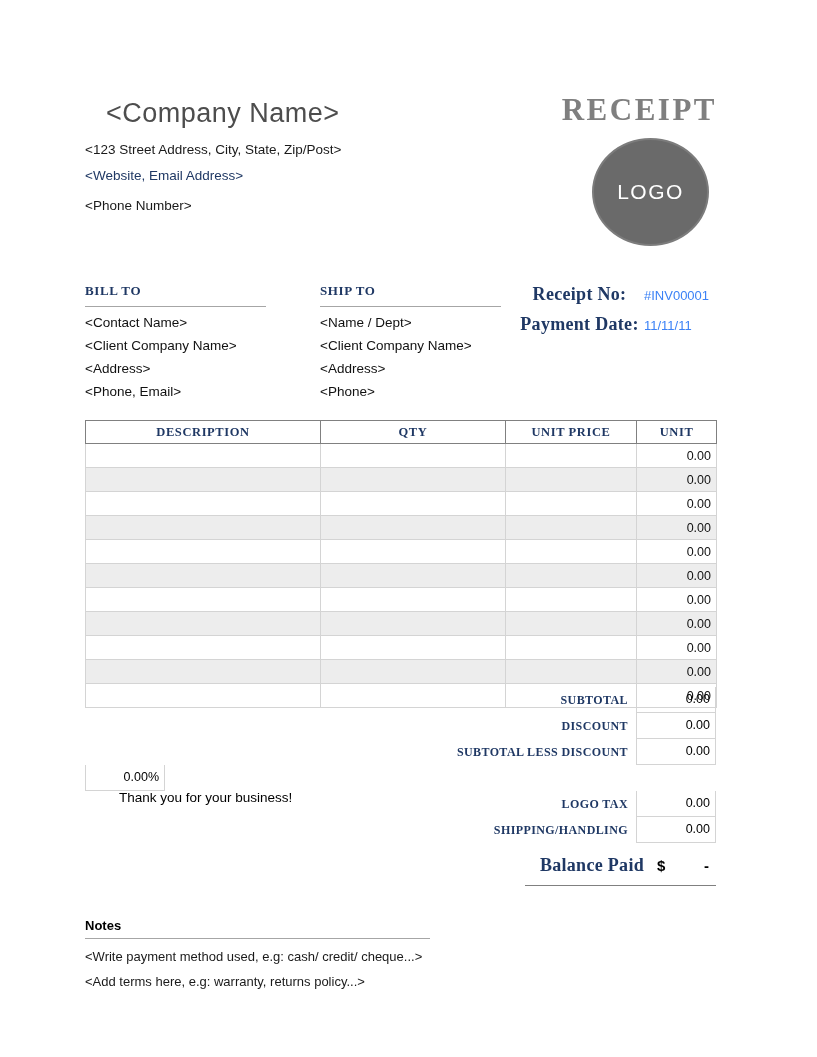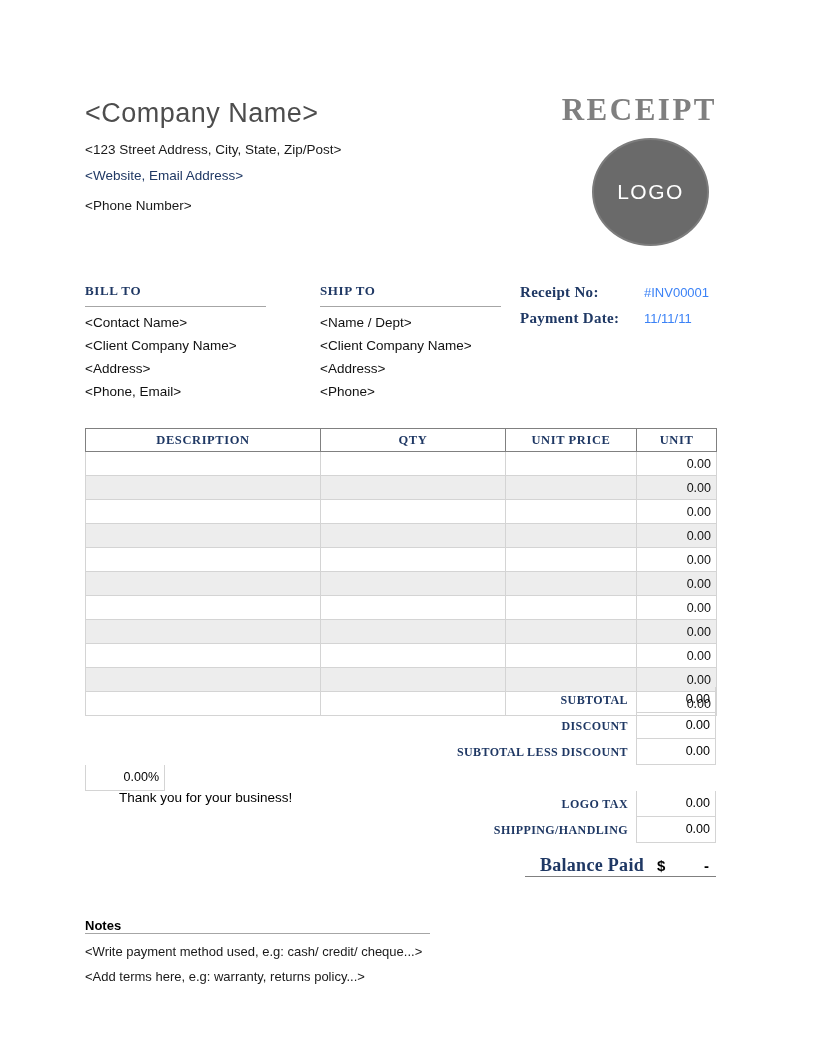--- a/index.html
+++ b/index.html
@@ -5,21 +5,21 @@
   * { margin:0; padding:0; box-sizing:border-box; }
   html,body { background:#f6f6f6; }
   body { font-family:"Liberation Sans", sans-serif; color:#111; }
   .page {
     position:relative; width:817px; height:1057px; margin:0 auto;
     background:#fff; overflow:hidden;
   }
 
   
   .company { position:absolute; left:85px; top:98px; }
-  .company-name { font-size:27px; color:var(--company-gray,#4d4d4d); letter-spacing:.5px; margin-bottom:13px; }
+  .company-name { font-size:27px; color:var(--company-gray,#4d4d4d); letter-spacing:.5px; margin-bottom:13px;margin-left:21px; }
   .company-line { font-size:13.5px; color:#1a1a1a; }
   .company-line.addr { margin-bottom:11px; }
   .company-line.web  { color:var(--heading-navy,#1F3864); margin-bottom:15px; }
 
   .receipt-title {
     position:absolute; top:92px; right:100px; width:200px; text-align:right;
     font-family:"Liberation Serif", serif; font-weight:bold; font-size:31px;
     letter-spacing:2.5px; color:var(--title-gray,#7f7f7f);
   }
   .logo {
@@ -36,27 +36,27 @@
   .sec-heading {
     font-family:"Liberation Serif", serif; font-weight:bold; font-size:13px;
     color:var(--heading-navy,#1F3864); letter-spacing:.6px;
     padding-bottom:7px; border-bottom:1px solid #a6a6a6;
   }
   .sec-line { font-size:13.5px; margin-top:9px; line-height:14px; }
 
   .meta { position:absolute; top:284px; left:520px; width:197px; }
   .meta-row { display:flex; align-items:baseline; margin-bottom:9px; }
   .meta-label {
-    flex:1; text-align:left; font-family:"Liberation Serif", serif; font-weight:bold;
-    font-size:15px; color:var(--heading-navy,#1F3864); letter-spacing:.3px;
+    flex:1; text-align:center; font-family:"Liberation Serif", serif; font-weight:bold;
+    font-size:18px; color:var(--heading-navy,#1F3864); letter-spacing:.3px;
   }
   .meta-value { width:78px; padding-left:5px; font-size:13px; color:#3b82f6; }
 
   
-  .items { position:absolute; top:420px; left:85px; width:631px;margin-top:8px; }
+  .items { position:absolute; top:420px; left:85px; width:631px; }
   .items table { width:631px; border-collapse:collapse; table-layout:fixed; }
   .c-desc{width:235px} .c-qty{width:185px} .c-price{width:131px} .c-total{width:80px}
   .items th {
     height:23px; border:1px solid var(--border-dark,#808080); background:#fff;
     font-family:"Liberation Serif", serif; font-weight:bold; font-size:12.5px;
     color:var(--heading-navy,#1F3864); letter-spacing:.6px; text-align:center;
   }
   .items td { height:24px; border:1px solid var(--border-light,#d4d4d4); font-size:12.5px; padding:0 5px; }
   .items tr.alt td { background:var(--row-alt,#ededed); }
   .items td.col-total { text-align:right; }
@@ -68,32 +68,32 @@
     flex:1; text-align:right; padding-right:8px; line-height:26px;
     font-family:"Liberation Serif", serif; font-weight:bold; font-size:12px;
     color:var(--heading-navy,#1F3864); letter-spacing:.4px;
   }
   .summary-value {
     width:80px; border:1px solid var(--border-light,#d4d4d4); border-top:none;
     text-align:right; padding-right:5px; font-size:12.5px; line-height:25px; color:#000;
   }
   .balance-row {
     display:flex; align-items:baseline; margin-left:auto; width:191px;
-    margin-top:12px; border-bottom:1px solid var(--border-dark,#808080);
+    margin-top:12px; padding-bottom:9px; border-bottom:1px solid var(--border-dark,#808080);
   }
   .balance-label {
     flex:1; text-align:right; font-family:"Liberation Serif", serif; font-weight:bold;
     font-size:18px; color:var(--heading-navy,#1F3864); letter-spacing:.3px;
   }
   .balance-value { width:72px; display:flex; justify-content:space-between; padding:0 7px 0 13px; font-weight:bold; font-size:15px; color:#000; }
 
   
   .thankyou { position:absolute; left:119px; top:790px; font-size:13.5px; color:#000; }
   .notes { position:absolute; left:85px; top:918px; width:630px; }
-  .notes-heading { font-weight:bold; font-size:13px; width:345px; border-bottom:1px solid #a6a6a6; color:#000; }
+  .notes-heading { font-weight:bold; font-size:13px; width:345px; padding-bottom:5px; border-bottom:1px solid #a6a6a6; color:#000; }
   .notes-line { font-size:13px; margin-top:10px; color:#1a1a1a; }
 </style>
 </head>
 <body>
 
 <div class="page">
 
   <div class="company">
     <div class="company-name">&lt;Company Name&gt;</div>
     <div class="company-line addr">&lt;123 Street Address, City, State, Zip/Post&gt;</div>

